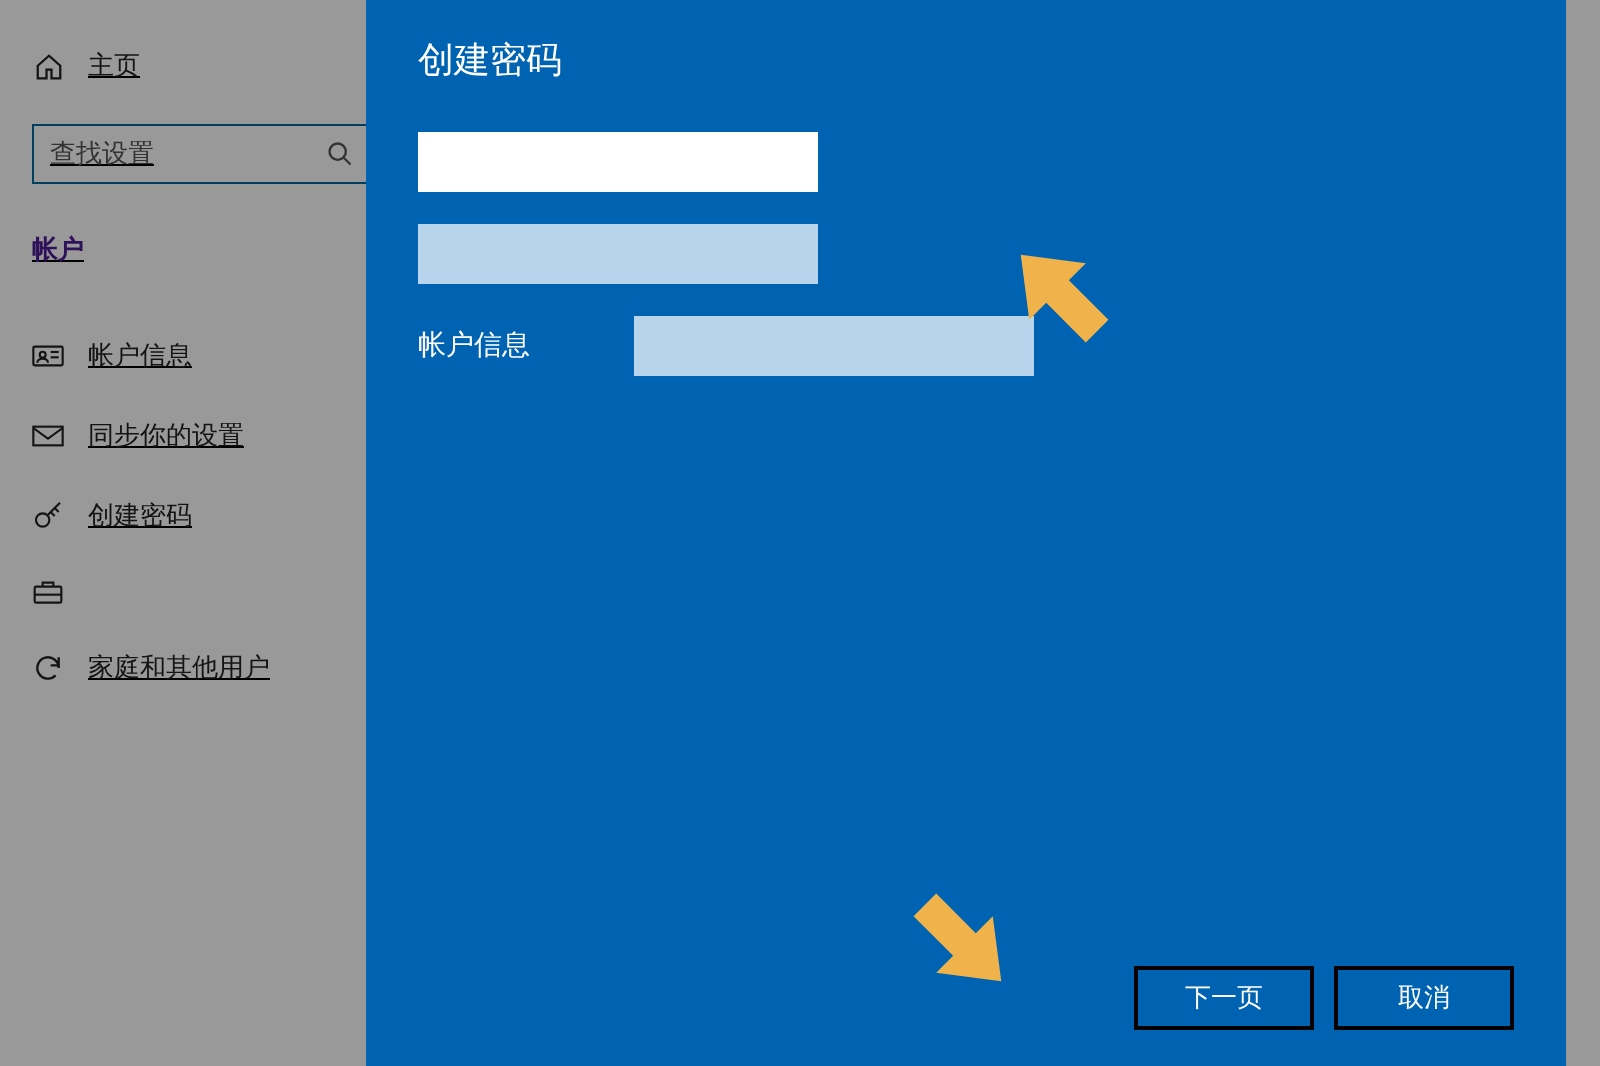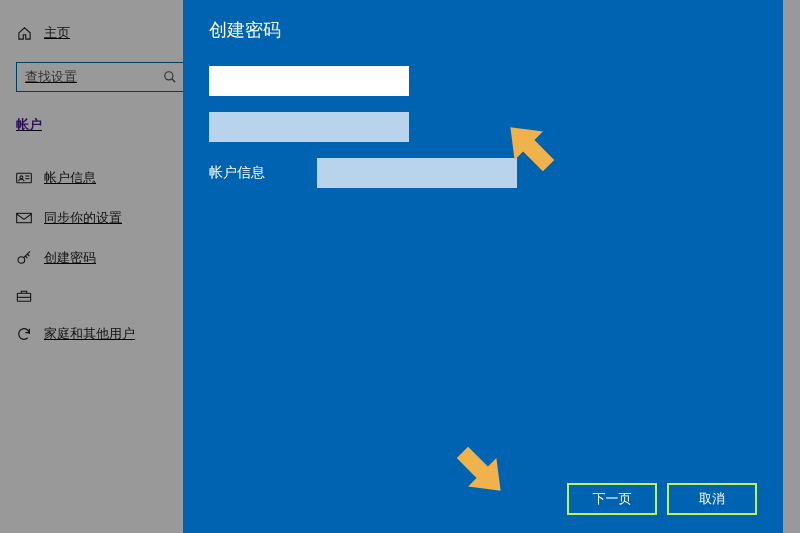--- a/index.html
+++ b/index.html
@@ -131,21 +131,21 @@
       margin-top: auto;
       display: flex;
       justify-content: flex-end;
       gap: 10px;
       padding-bottom: 4px;
     }
 
     .dlg-btn {
       width: 90px;
       height: 32px;
-      border: 2px solid #bef264;
+      border: 2px solid #000000;
       background: transparent;
       color: #fff;
       font-size: 13px;
       display: flex;
       align-items: center;
       justify-content: center;
       cursor: default;
     }
 
     

